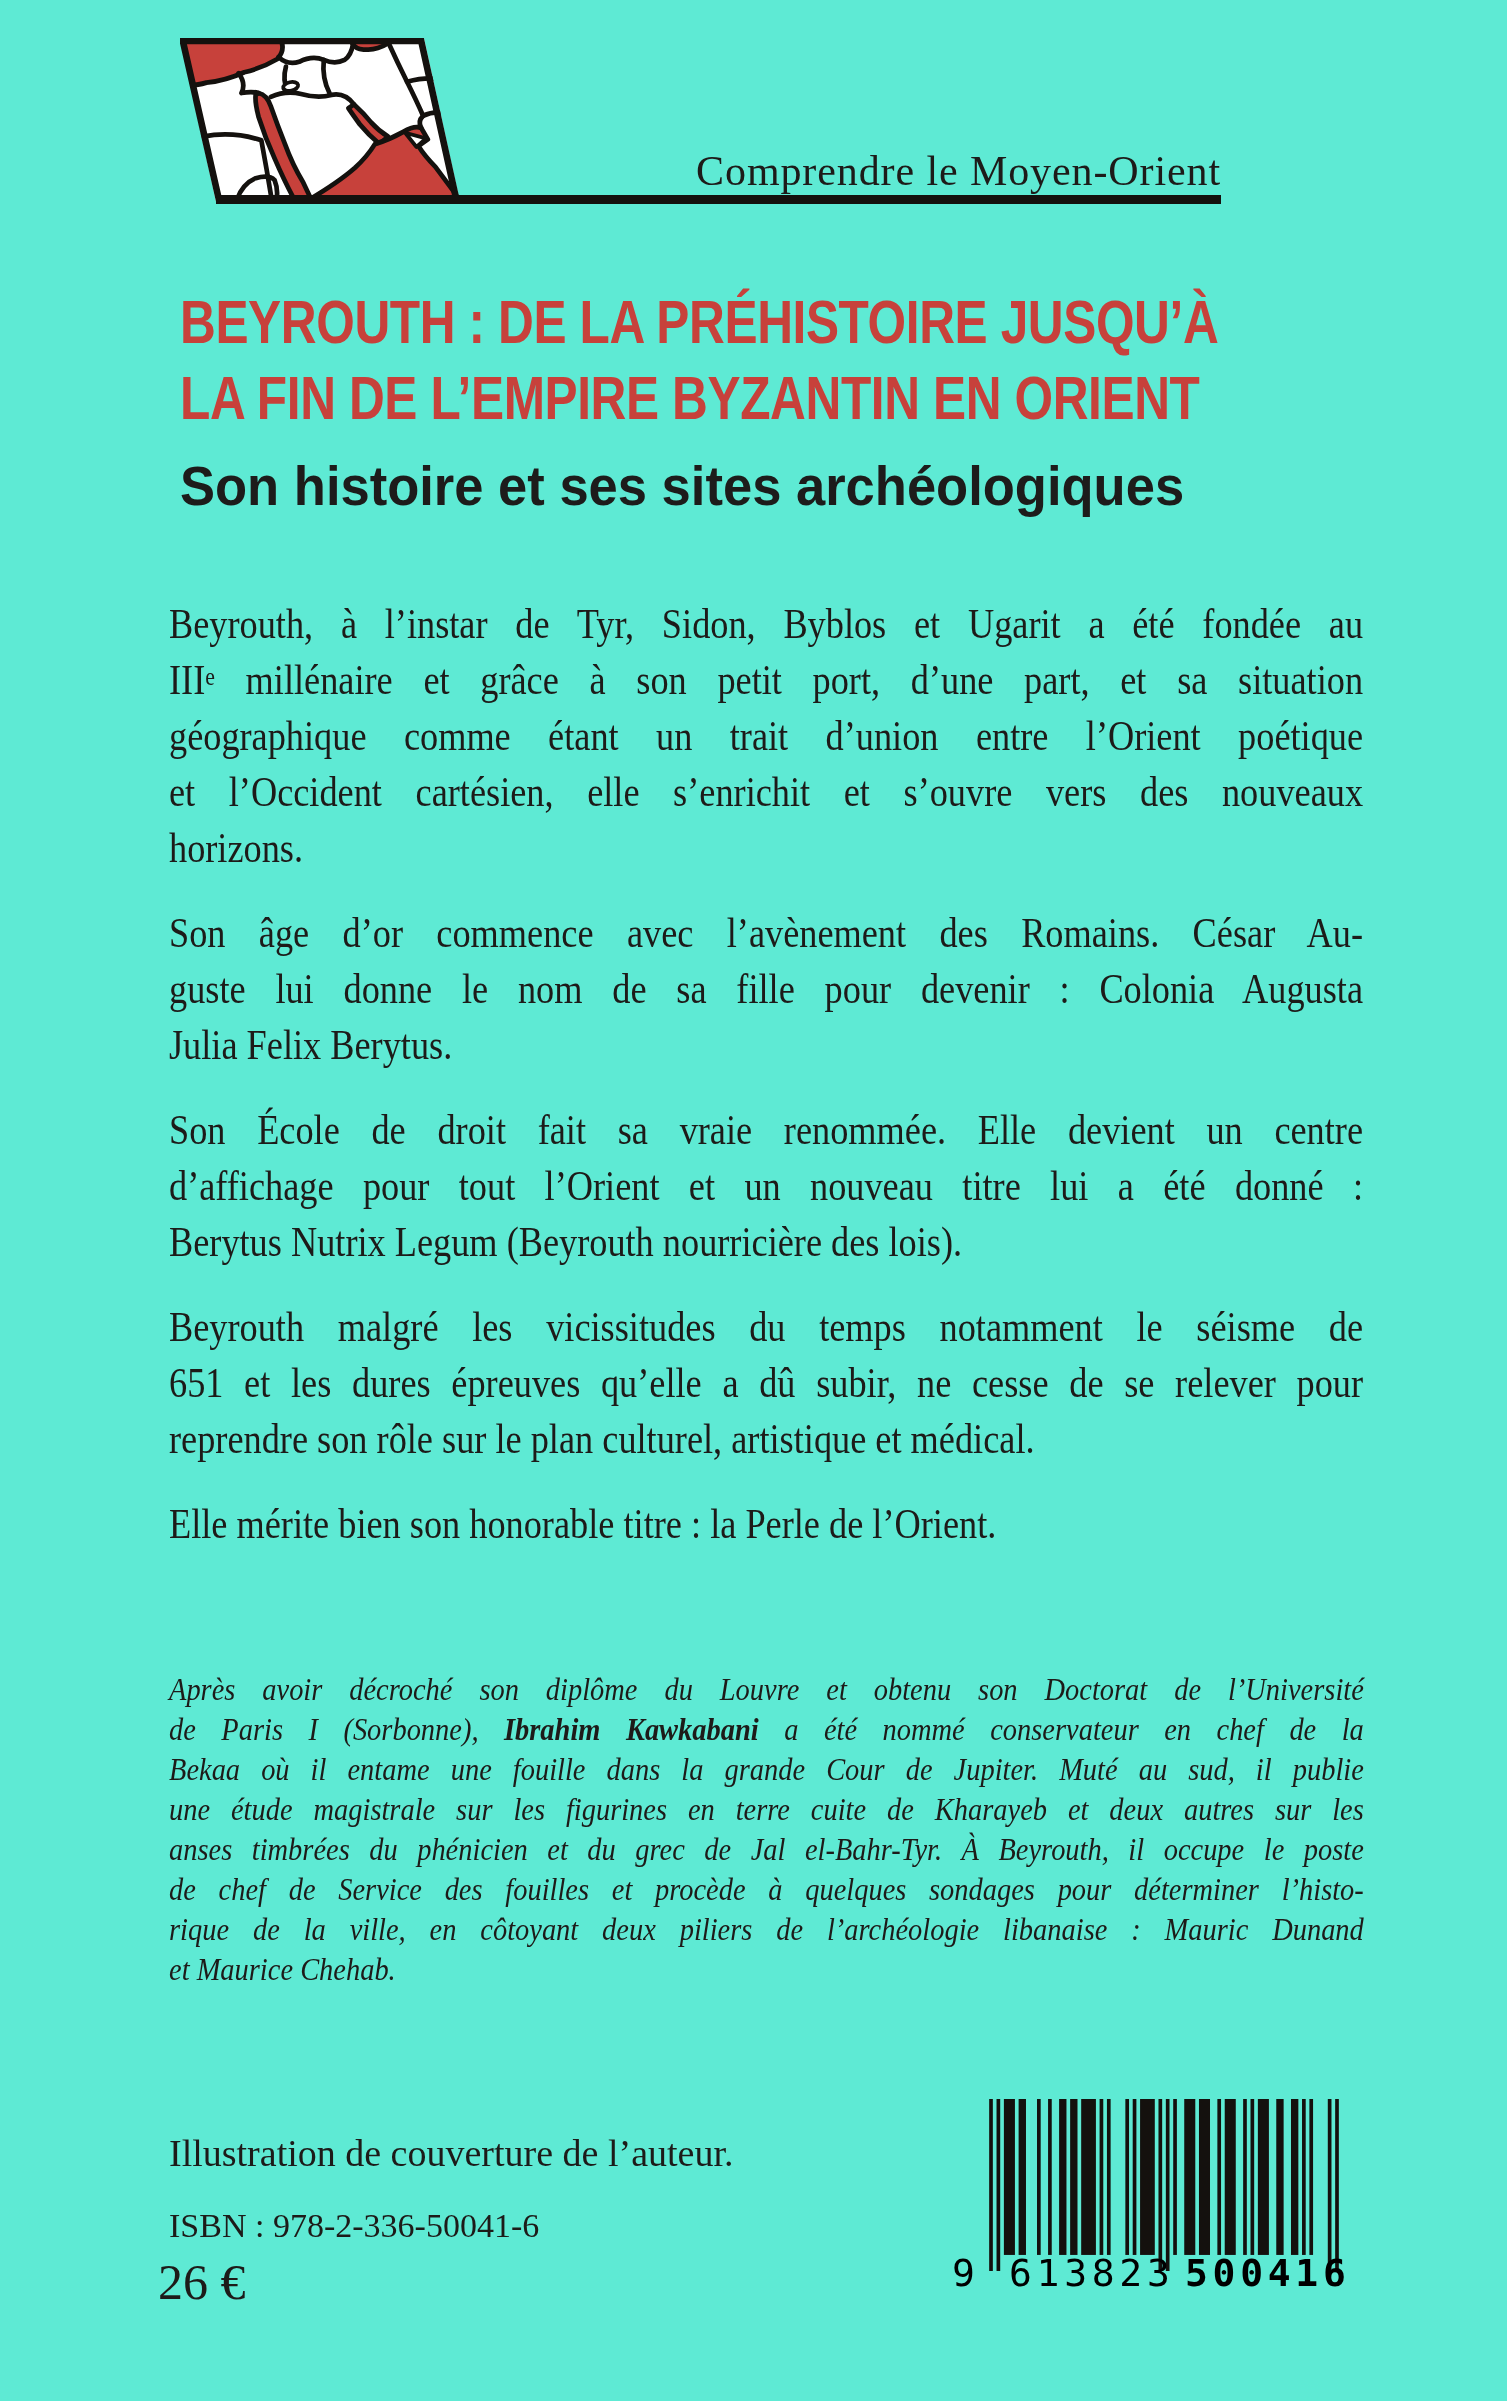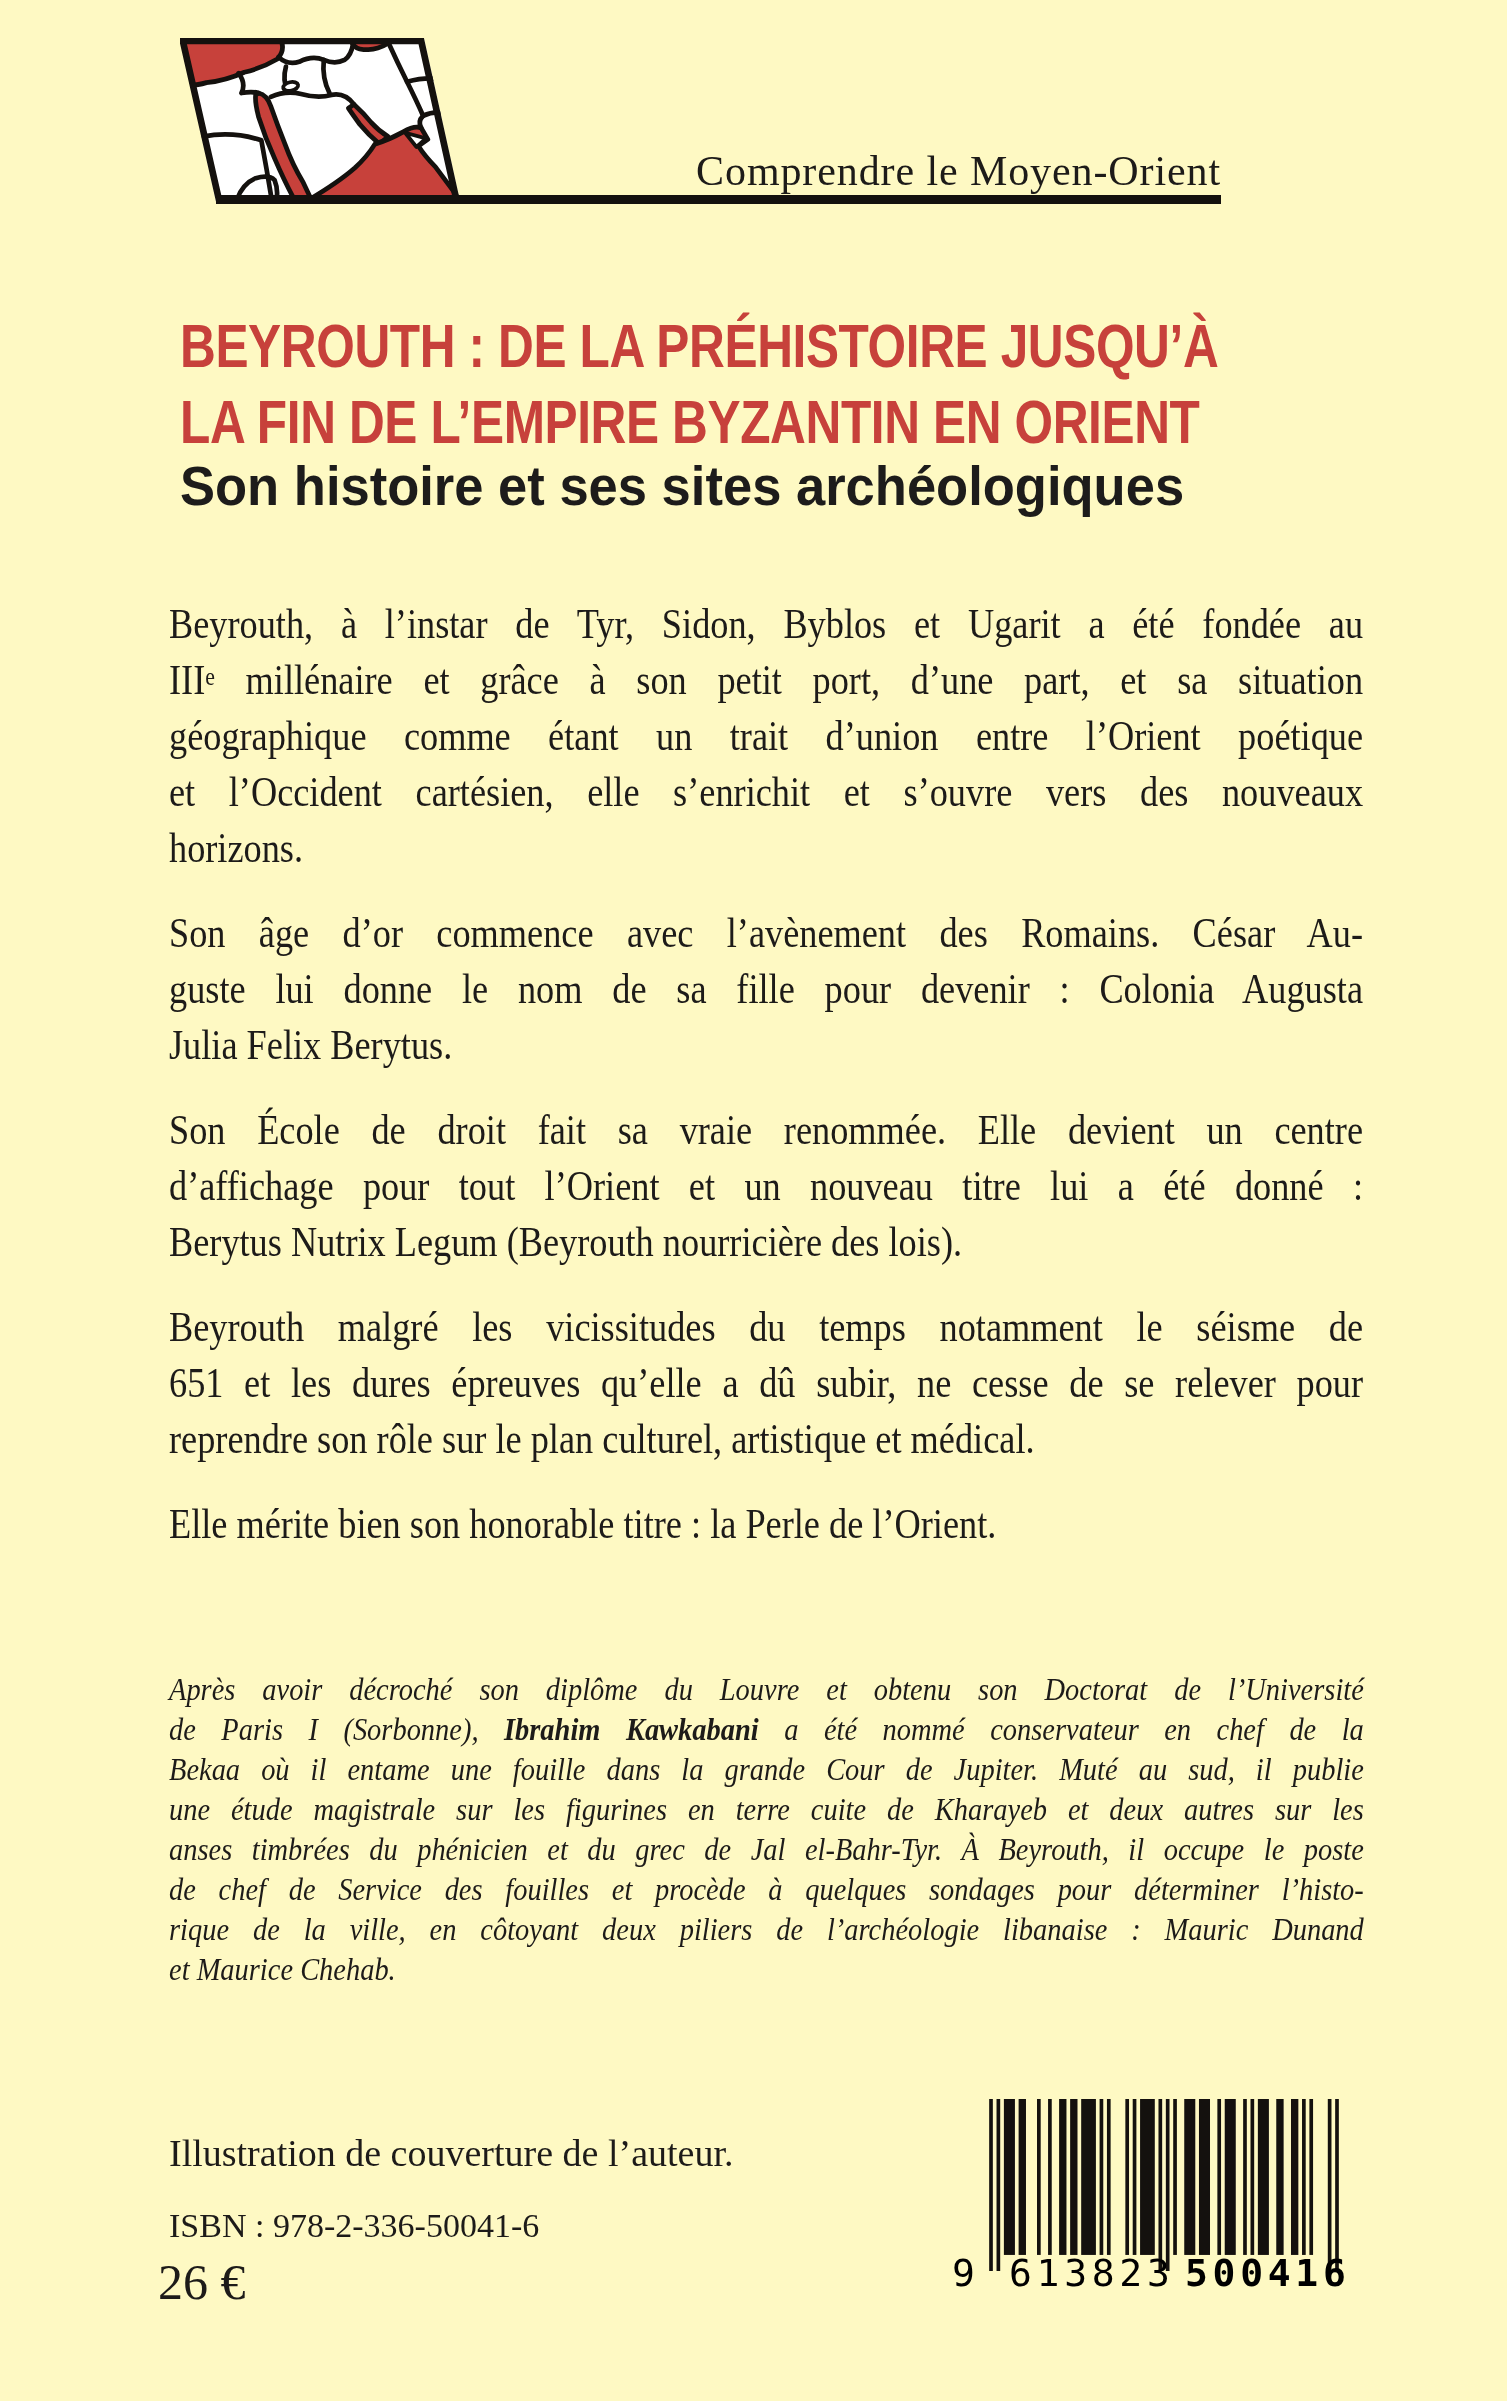--- a/index.html
+++ b/index.html
@@ -1,24 +1,24 @@
 <!DOCTYPE html>
 <html style="font-size:15px"><head>
 <meta charset="utf-8">
 <style>
   html,body{margin:0;padding:0;background:#ffffff;}
-  .page{position:relative;width:1508px;height:2402px;background:#fef9c3;overflow:hidden;
+  .page{position:relative;width:1508px;height:2402px;background:#5eead4;overflow:hidden;
         font-family:"Liberation Serif",serif;color:#1d1b19;}
   
   .logo-svg{position:absolute;left:180px;top:38px;}
   .header-rule{position:absolute;left:216px;top:195px;width:1005px;height:8.5px;background:#14110e;}
   .collection-label{position:absolute;left:606px;top:149px;width:615px;text-align:right;
         font-size:42px;line-height:45px;letter-spacing:0.9px;color:#1d1b19;white-space:nowrap;}
   
-  .title-block{position:absolute;left:180px;top:308px;width:1287px;}
+  .title-block{position:absolute;left:180px;top:284px;width:1287px;}
   .title-line{display:inline-block;white-space:nowrap;font-family:"Liberation Sans",sans-serif;
         font-weight:700;font-size:62px;line-height:76px;color:#c7413b;letter-spacing:-0.5px;
         transform:scaleX(0.80);transform-origin:0 50%;}
   .subtitle{position:absolute;left:180px;top:456px;font-family:"Liberation Sans",sans-serif;
         font-weight:700;font-size:55px;line-height:61px;color:#1d1c1b;white-space:nowrap;
         transform:scaleX(0.955);transform-origin:0 50%;}
   
   .body-text{position:absolute;left:169px;top:596px;width:1382px;
         transform:scaleX(0.864);transform-origin:0 0;
         font-size:42px;line-height:56px;}

